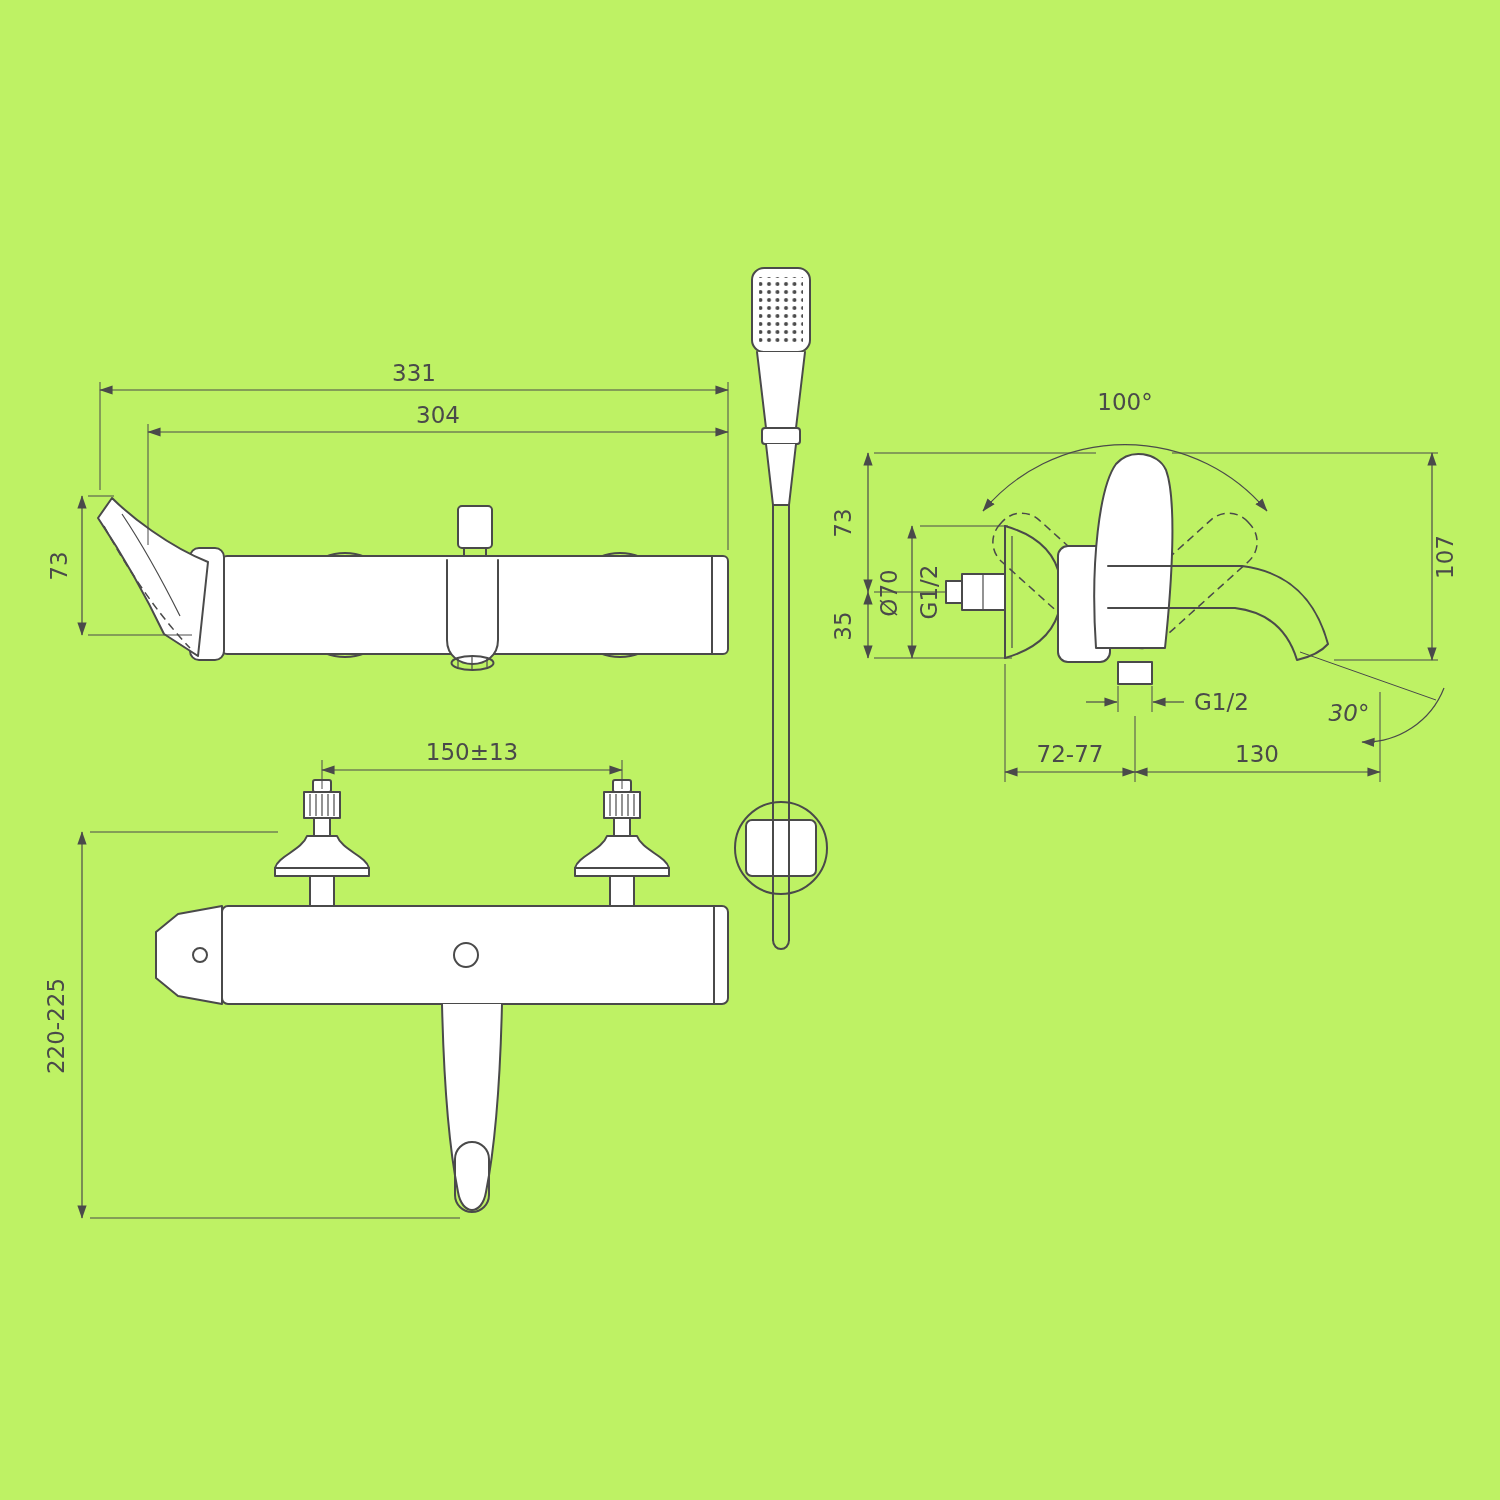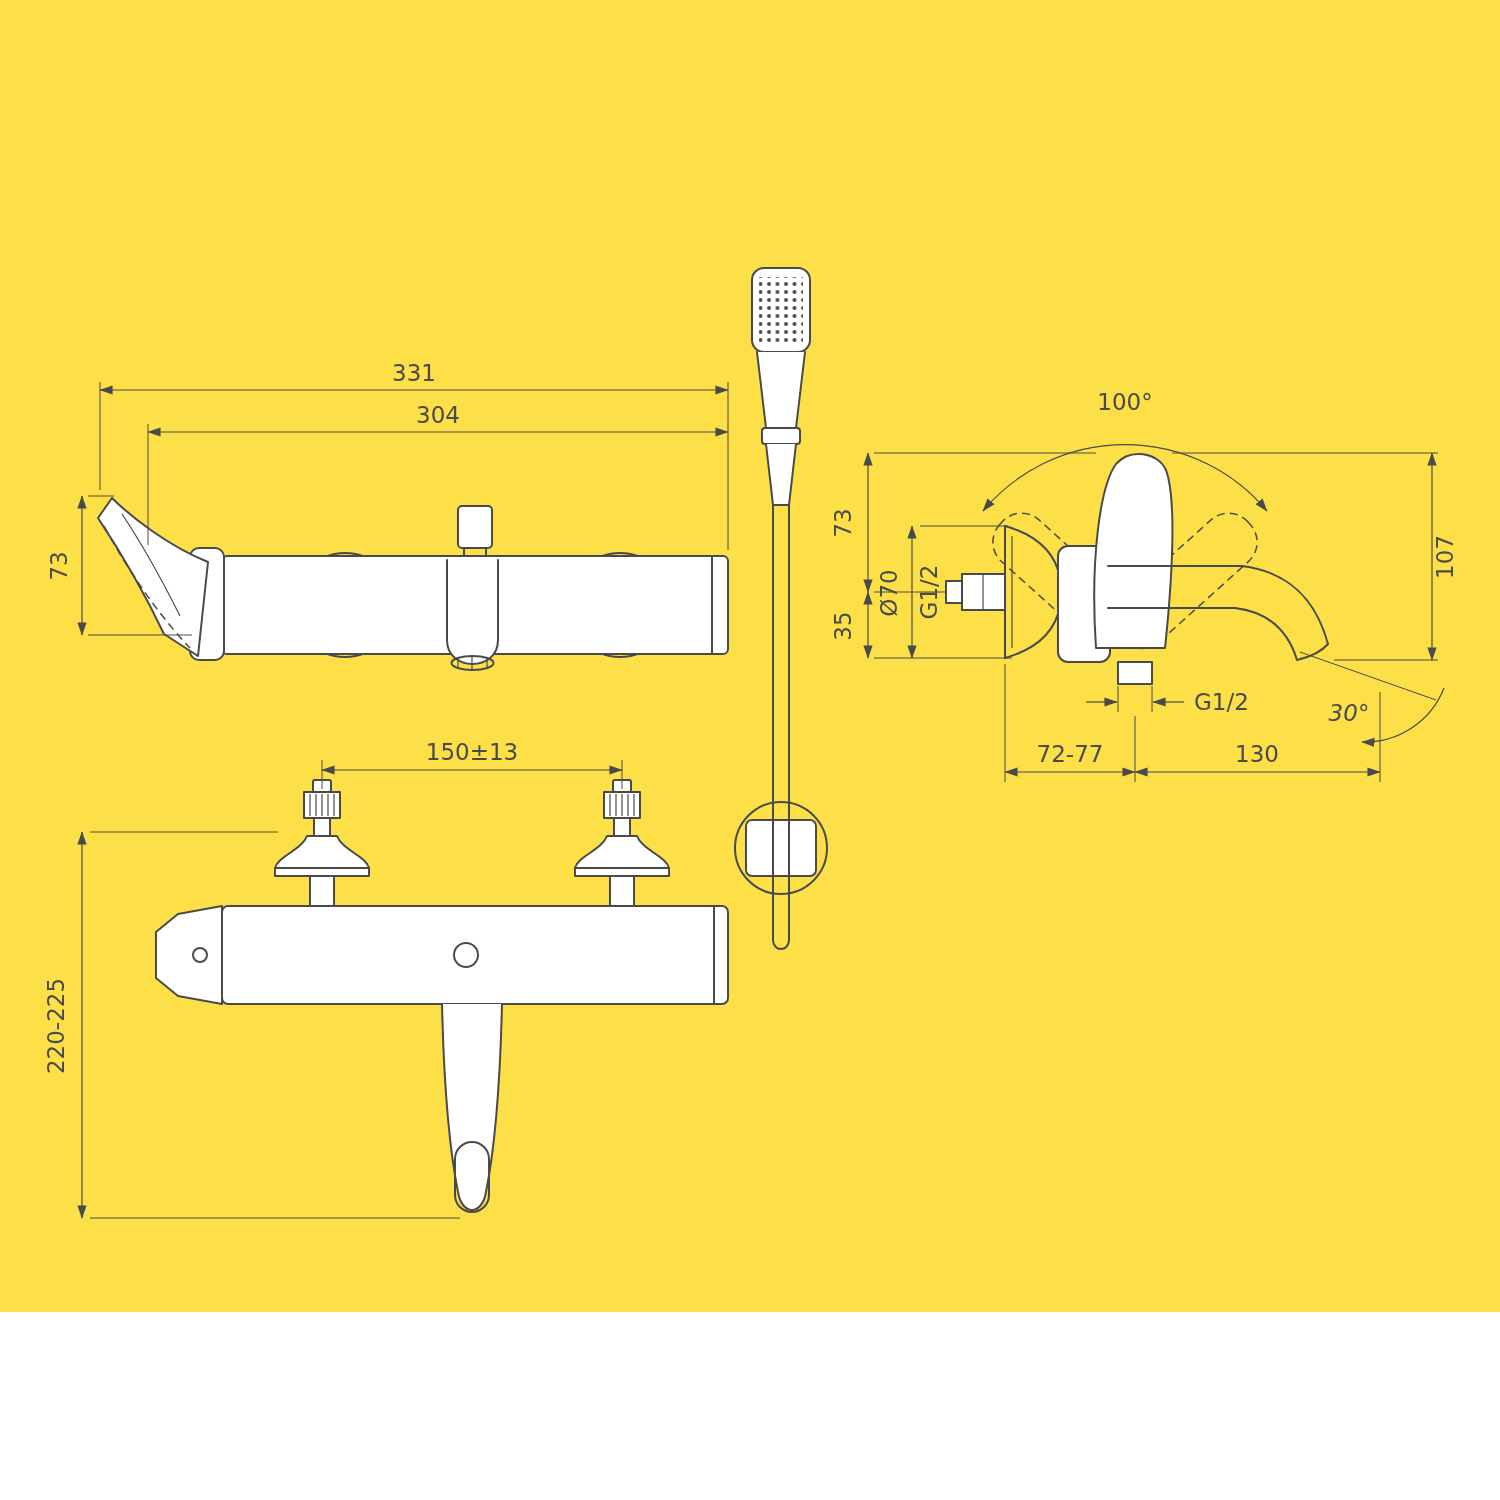--- a/index.html
+++ b/index.html
@@ -1,16 +1,16 @@
 <!DOCTYPE html>
 <html><head>
 <meta charset="utf-8">
 <style>
   html,body{margin:0;padding:0;background:#ffffff;}
-  .page{width:1500px;height:1312px;background:#fde047;position:relative;font-family:"DejaVu Sans",sans-serif;}
+  .page{width:1500px;height:1500px;background:#bef264;position:relative;font-family:"DejaVu Sans",sans-serif;}
   svg{display:block;}
   .part{stroke:#4a4a4a;stroke-width:2;fill:none;stroke-linejoin:round;stroke-linecap:round;}
   .partw{stroke:#4a4a4a;stroke-width:2;fill:#ffffff;stroke-linejoin:round;stroke-linecap:round;}
   .thin{stroke:#4a4a4a;stroke-width:1.2;fill:none;}
   .dash{stroke:#4a4a4a;stroke-width:1.5;fill:none;stroke-dasharray:8 5;}
   .ext{stroke:#4a4a4a;stroke-width:1;fill:none;}
   .dim{stroke:#4a4a4a;stroke-width:1.2;fill:none;}
   .dimtxt{fill:#4a4a4a;font-size:23px;font-family:"DejaVu Sans",sans-serif;}
   .it{font-style:italic;}
 </style>

